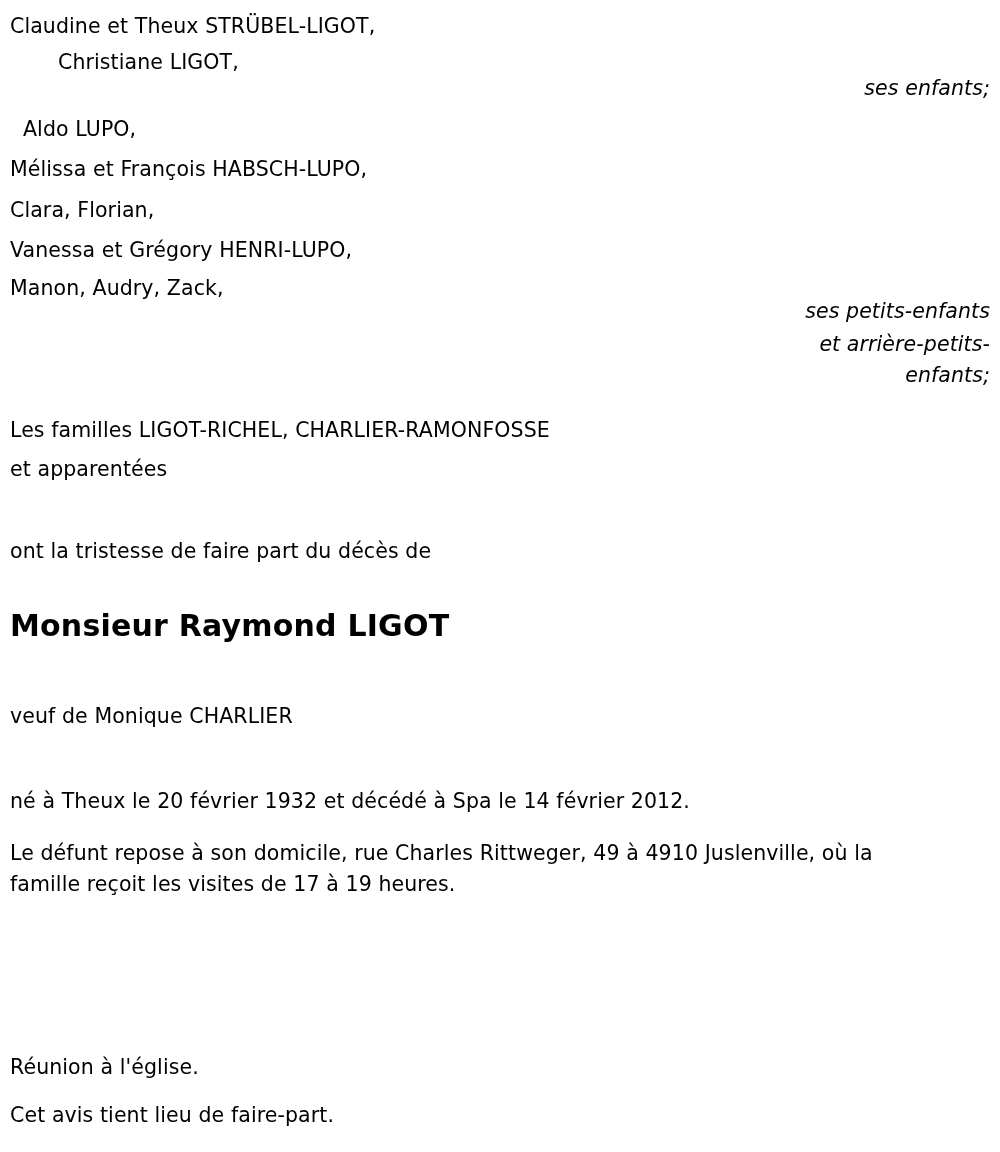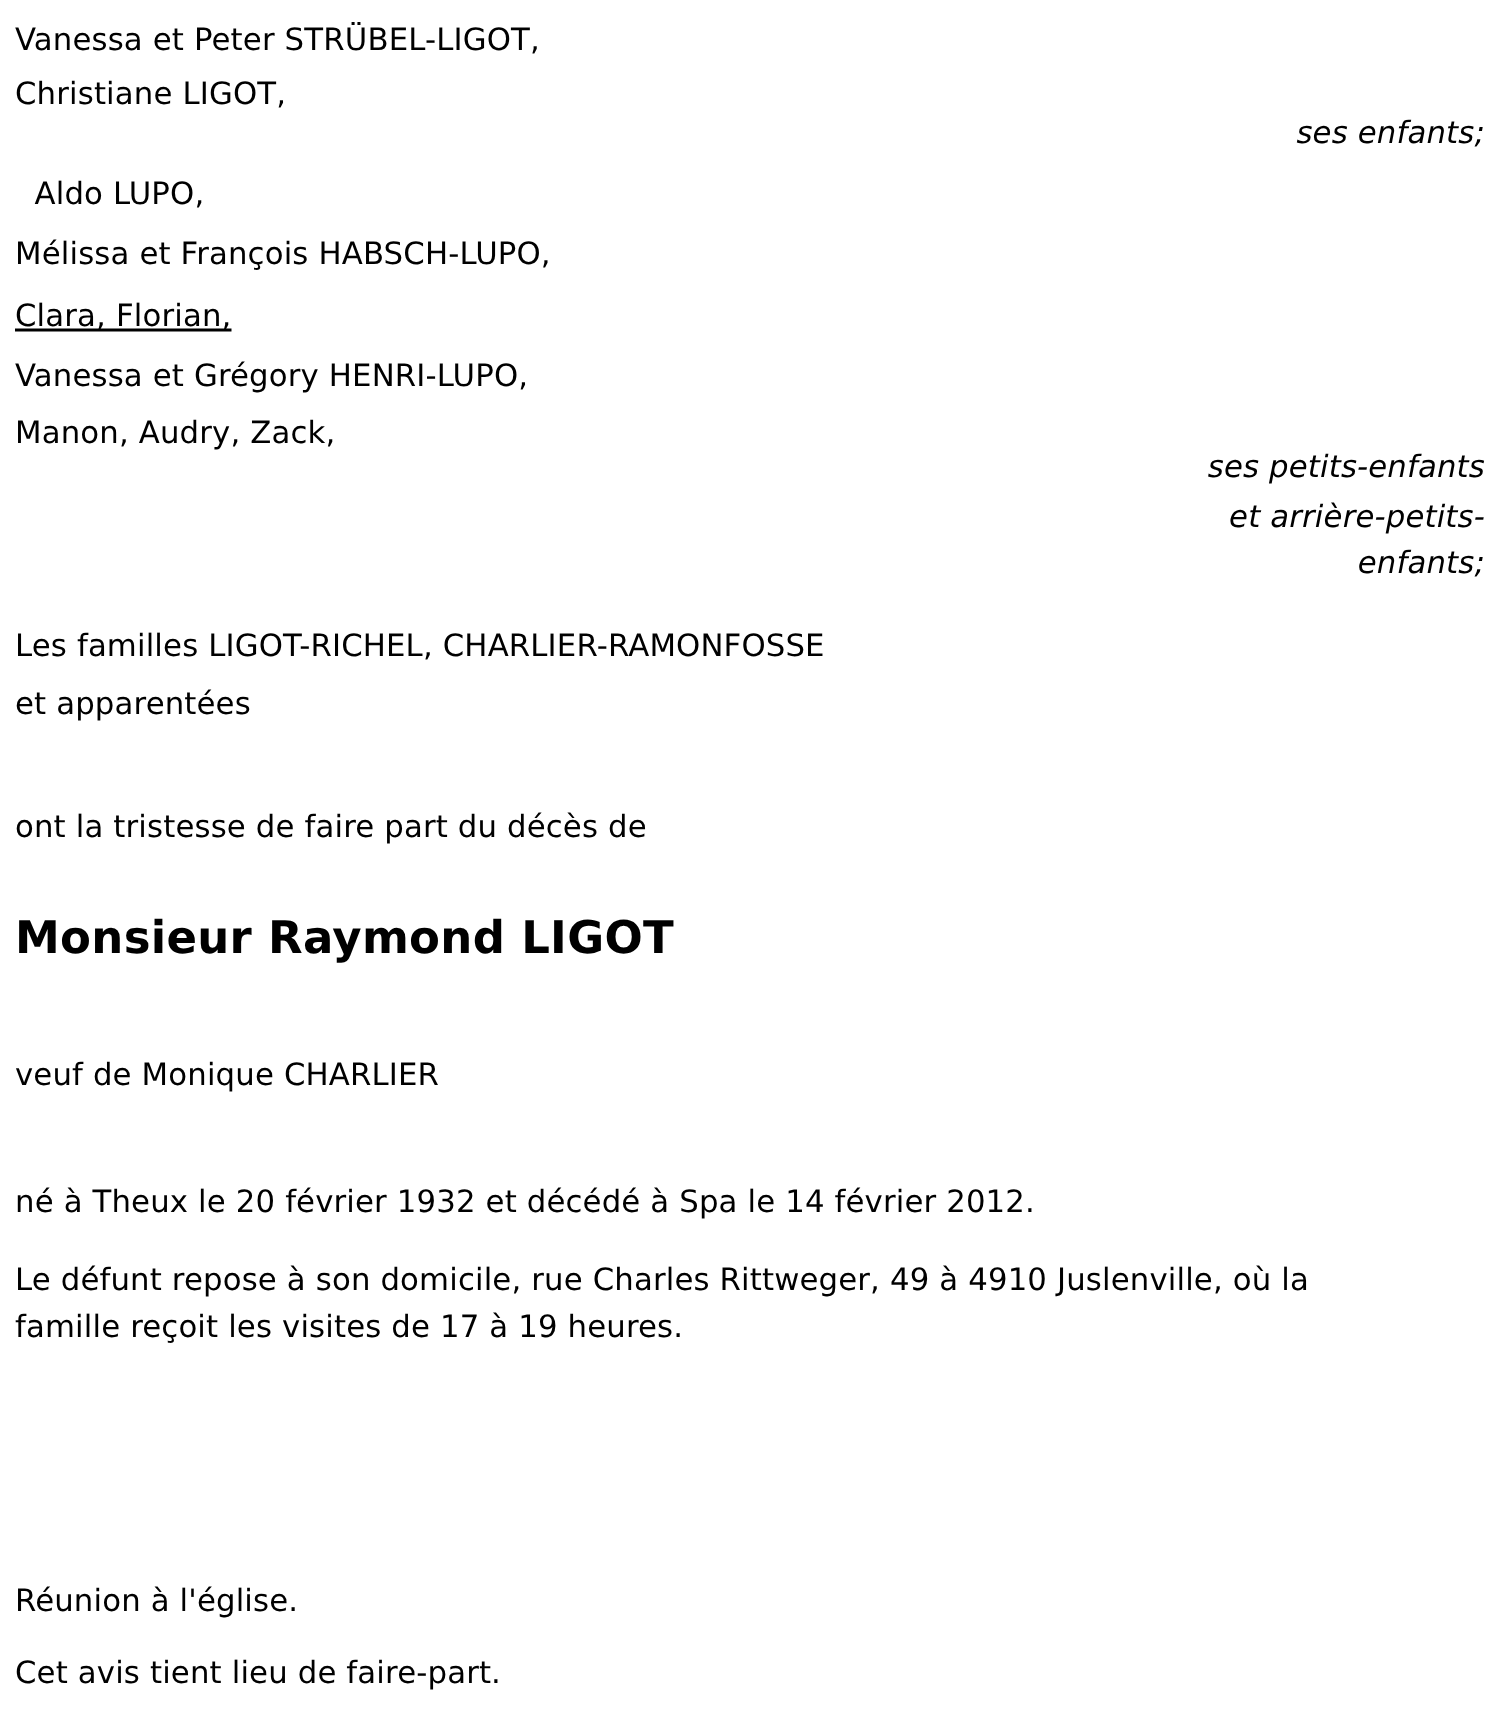--- a/index.html
+++ b/index.html
@@ -56,31 +56,31 @@
     font-size: 20.5px;
     line-height: 31px;
     letter-spacing: 0.1px;
   }
 </style>
 </head>
 <body>
 
 <div class="notice">
 
-  <div class="line" style="top:16px;">Vanessa et Peter STRÜBEL-LIGOT,</div>
+  <div class="line" style="top:16px;">Claudine et Theux STRÜBEL-LIGOT,</div>
 
-  <div class="line" style="top:52px;">Christiane LIGOT,</div>
+  <div class="line" style="top:52px;margin-left:48px;">Christiane LIGOT,</div>
 
   <div class="line right" style="top:78px;">ses enfants;</div>
 
   <div class="line" style="top:119px;margin-left:13px;">Aldo LUPO,</div>
 
   <div class="line" style="top:159px;">Mélissa et François HABSCH-LUPO,</div>
 
-  <div class="line" style="top:200px;text-decoration:underline;">Clara, Florian,</div>
+  <div class="line" style="top:200px;">Clara, Florian,</div>
 
   <div class="line" style="top:240px;">Vanessa et Grégory HENRI-LUPO,</div>
 
   <div class="line" style="top:278px;">Manon, Audry, Zack,</div>
 
   <div class="line right" style="top:301px;">ses petits-enfants</div>
 
   <div class="line right" style="top:334px;">et arrière-petits-</div>
 
   <div class="line right" style="top:365px;">enfants;</div>

